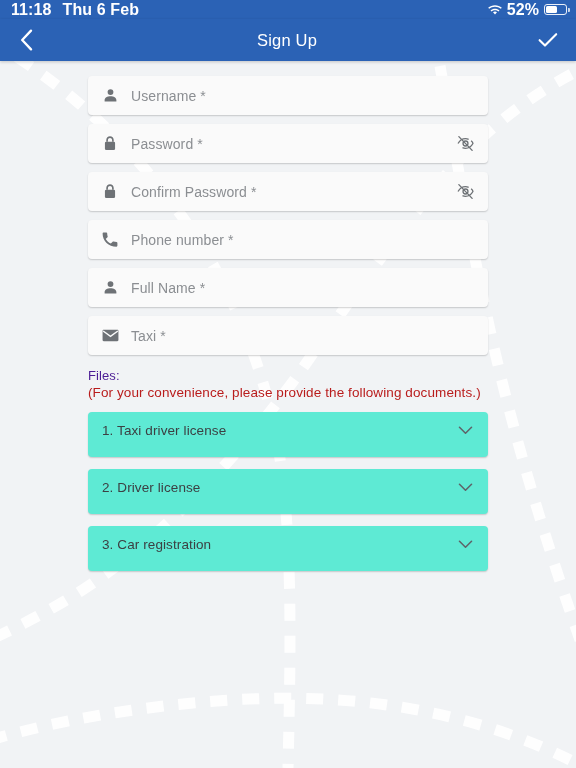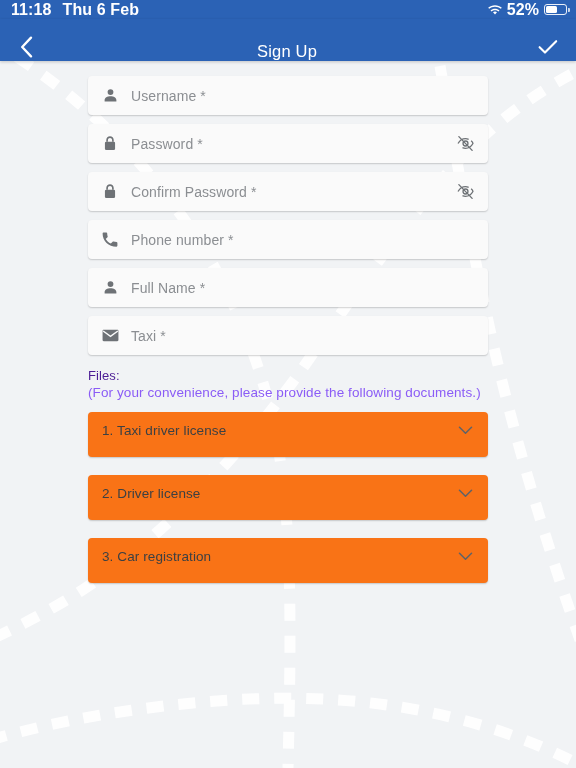--- a/index.html
+++ b/index.html
@@ -75,21 +75,21 @@
     border-radius: 1.5px;
   }
 
   
   #app-bar {
     position: relative;
     z-index: 5;
     height: 42px;
     background: #2b62b5;
     display: flex;
-    align-items: flex-end;
+    align-items: center;
     padding: 0 14px 0 12px;
     box-shadow: 0 1px 3px rgba(0,0,0,0.20);
   }
   #app-bar .back-btn {
     width: 28px; height: 28px;
     display: flex; align-items: center; justify-content: center;
     cursor: pointer;
   }
   #app-bar .title {
     flex: 1;
@@ -157,33 +157,33 @@
     margin-bottom: 11px;
   }
   #files-label {
     font-size: 13px;
     color: #4c1d95;
     line-height: 17px;
     letter-spacing: 0.1px;
   }
   #files-hint {
     font-size: 13.5px;
-    color: #8b5cf6;
+    color: #b91c1c;
     line-height: 17px;
     letter-spacing: 0.1px;
   }
 
   .accordion {
     height: 45px;
-    background: #f97316;
+    background: #5eead4;
     border-radius: 4px;
     display: flex;
     align-items: center;
     padding: 0 14px 9px 14px;
-    margin-bottom: 18px;
+    margin-bottom: 12px;
     box-shadow: 0 1px 2px rgba(0,0,0,0.13), 0 1px 1px rgba(0,0,0,0.06);
     cursor: pointer;
   }
   .accordion .acc-label {
     flex: 1;
     font-size: 13.5px;
     color: #3c4043;
     letter-spacing: 0.1px;
   }
   .accordion .acc-chevron {

